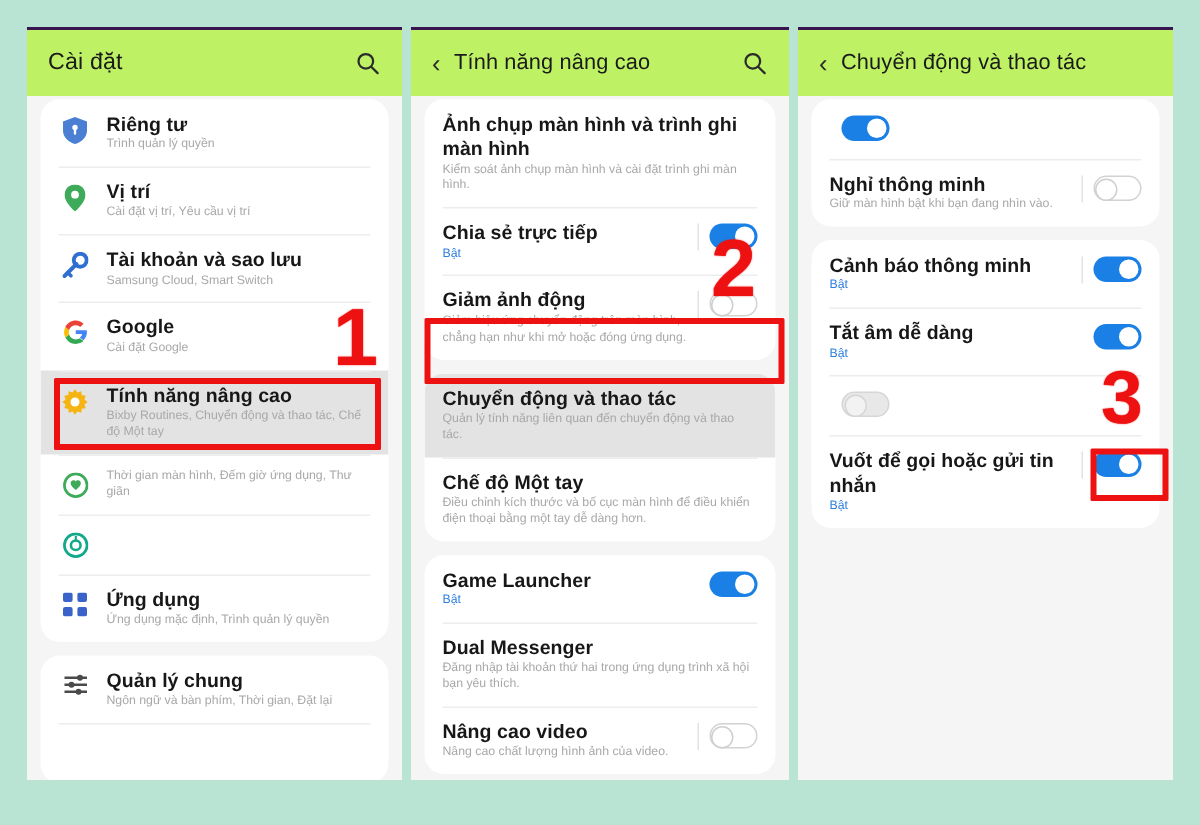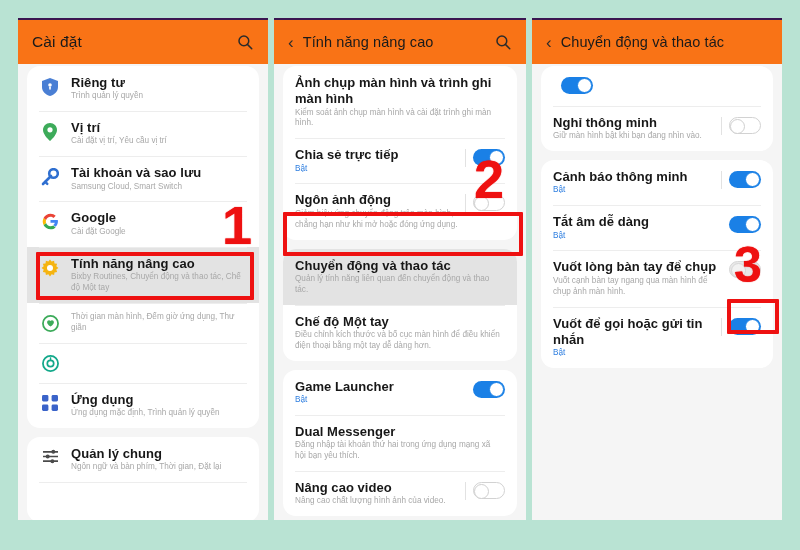--- a/index.html
+++ b/index.html
@@ -34,21 +34,21 @@
     height: 100%;
     background: #f5f5f5;
   }
 
   
   .hdr {
     display: flex;
     align-items: center;
     height: 44px;
     padding: 0 14px;
-    background: #f97316;
+    background: #bef264;
   }
   .hdr-title {
     font-size: 14.5px;
     color: #1a1a1a;
     letter-spacing: .1px;
     white-space: nowrap;
     flex: 1;
   }
   #panel-1 .hdr-title { font-size: 15.5px; }
   .hdr-back {
@@ -365,21 +365,21 @@
               <div class="t2 on">Bật</div>
             </div>
             <div class="tg-wrap divided">
               <div class="tg on">
                   <div class="knob"></div>
                 </div>
             </div>
           </div>
           <div class="row">
             <div class="txt">
-              <div class="t1">Ngôn ảnh động</div>
+              <div class="t1">Giảm ảnh động</div>
               <div class="t2">Giảm hiệu ứng chuyển động trên màn hình, chẳng hạn như khi mở hoặc đóng ứng dụng.</div>
             </div>
             <div class="tg-wrap divided">
               <div class="tg off">
                   <div class="knob"></div>
                 </div>
             </div>
           </div>
         </div>
 
@@ -406,21 +406,21 @@
             </div>
             <div class="tg-wrap">
               <div class="tg on">
                   <div class="knob"></div>
                 </div>
             </div>
           </div>
           <div class="row">
             <div class="txt">
               <div class="t1">Dual Messenger</div>
-              <div class="t2">Đăng nhập tài khoản thứ hai trong ứng dụng mạng xã hội bạn yêu thích.</div>
+              <div class="t2">Đăng nhập tài khoản thứ hai trong ứng dụng trình xã hội bạn yêu thích.</div>
             </div>
           </div>
           <div class="row">
             <div class="txt">
               <div class="t1">Nâng cao video</div>
               <div class="t2">Nâng cao chất lượng hình ảnh của video.</div>
             </div>
             <div class="tg-wrap divided">
               <div class="tg off">
                   <div class="knob"></div>
@@ -480,24 +480,20 @@
               <div class="t1">Tắt âm dễ dàng</div>
               <div class="t2 on">Bật</div>
             </div>
             <div class="tg-wrap">
               <div class="tg on">
                   <div class="knob"></div>
                 </div>
             </div>
           </div>
           <div class="row">
-            <div class="txt">
-              <div class="t1">Vuốt lòng bàn tay để chụp</div>
-              <div class="t2">Vuốt cạnh bàn tay ngang qua màn hình để chụp ảnh màn hình.</div>
-            </div>
             <div class="tg-wrap">
               <div class="tg dim">
                   <div class="knob"></div>
                 </div>
             </div>
           </div>
           <div class="row">
             <div class="txt">
               <div class="t1">Vuốt để gọi hoặc gửi tin nhắn</div>
               <div class="t2 on">Bật</div>

